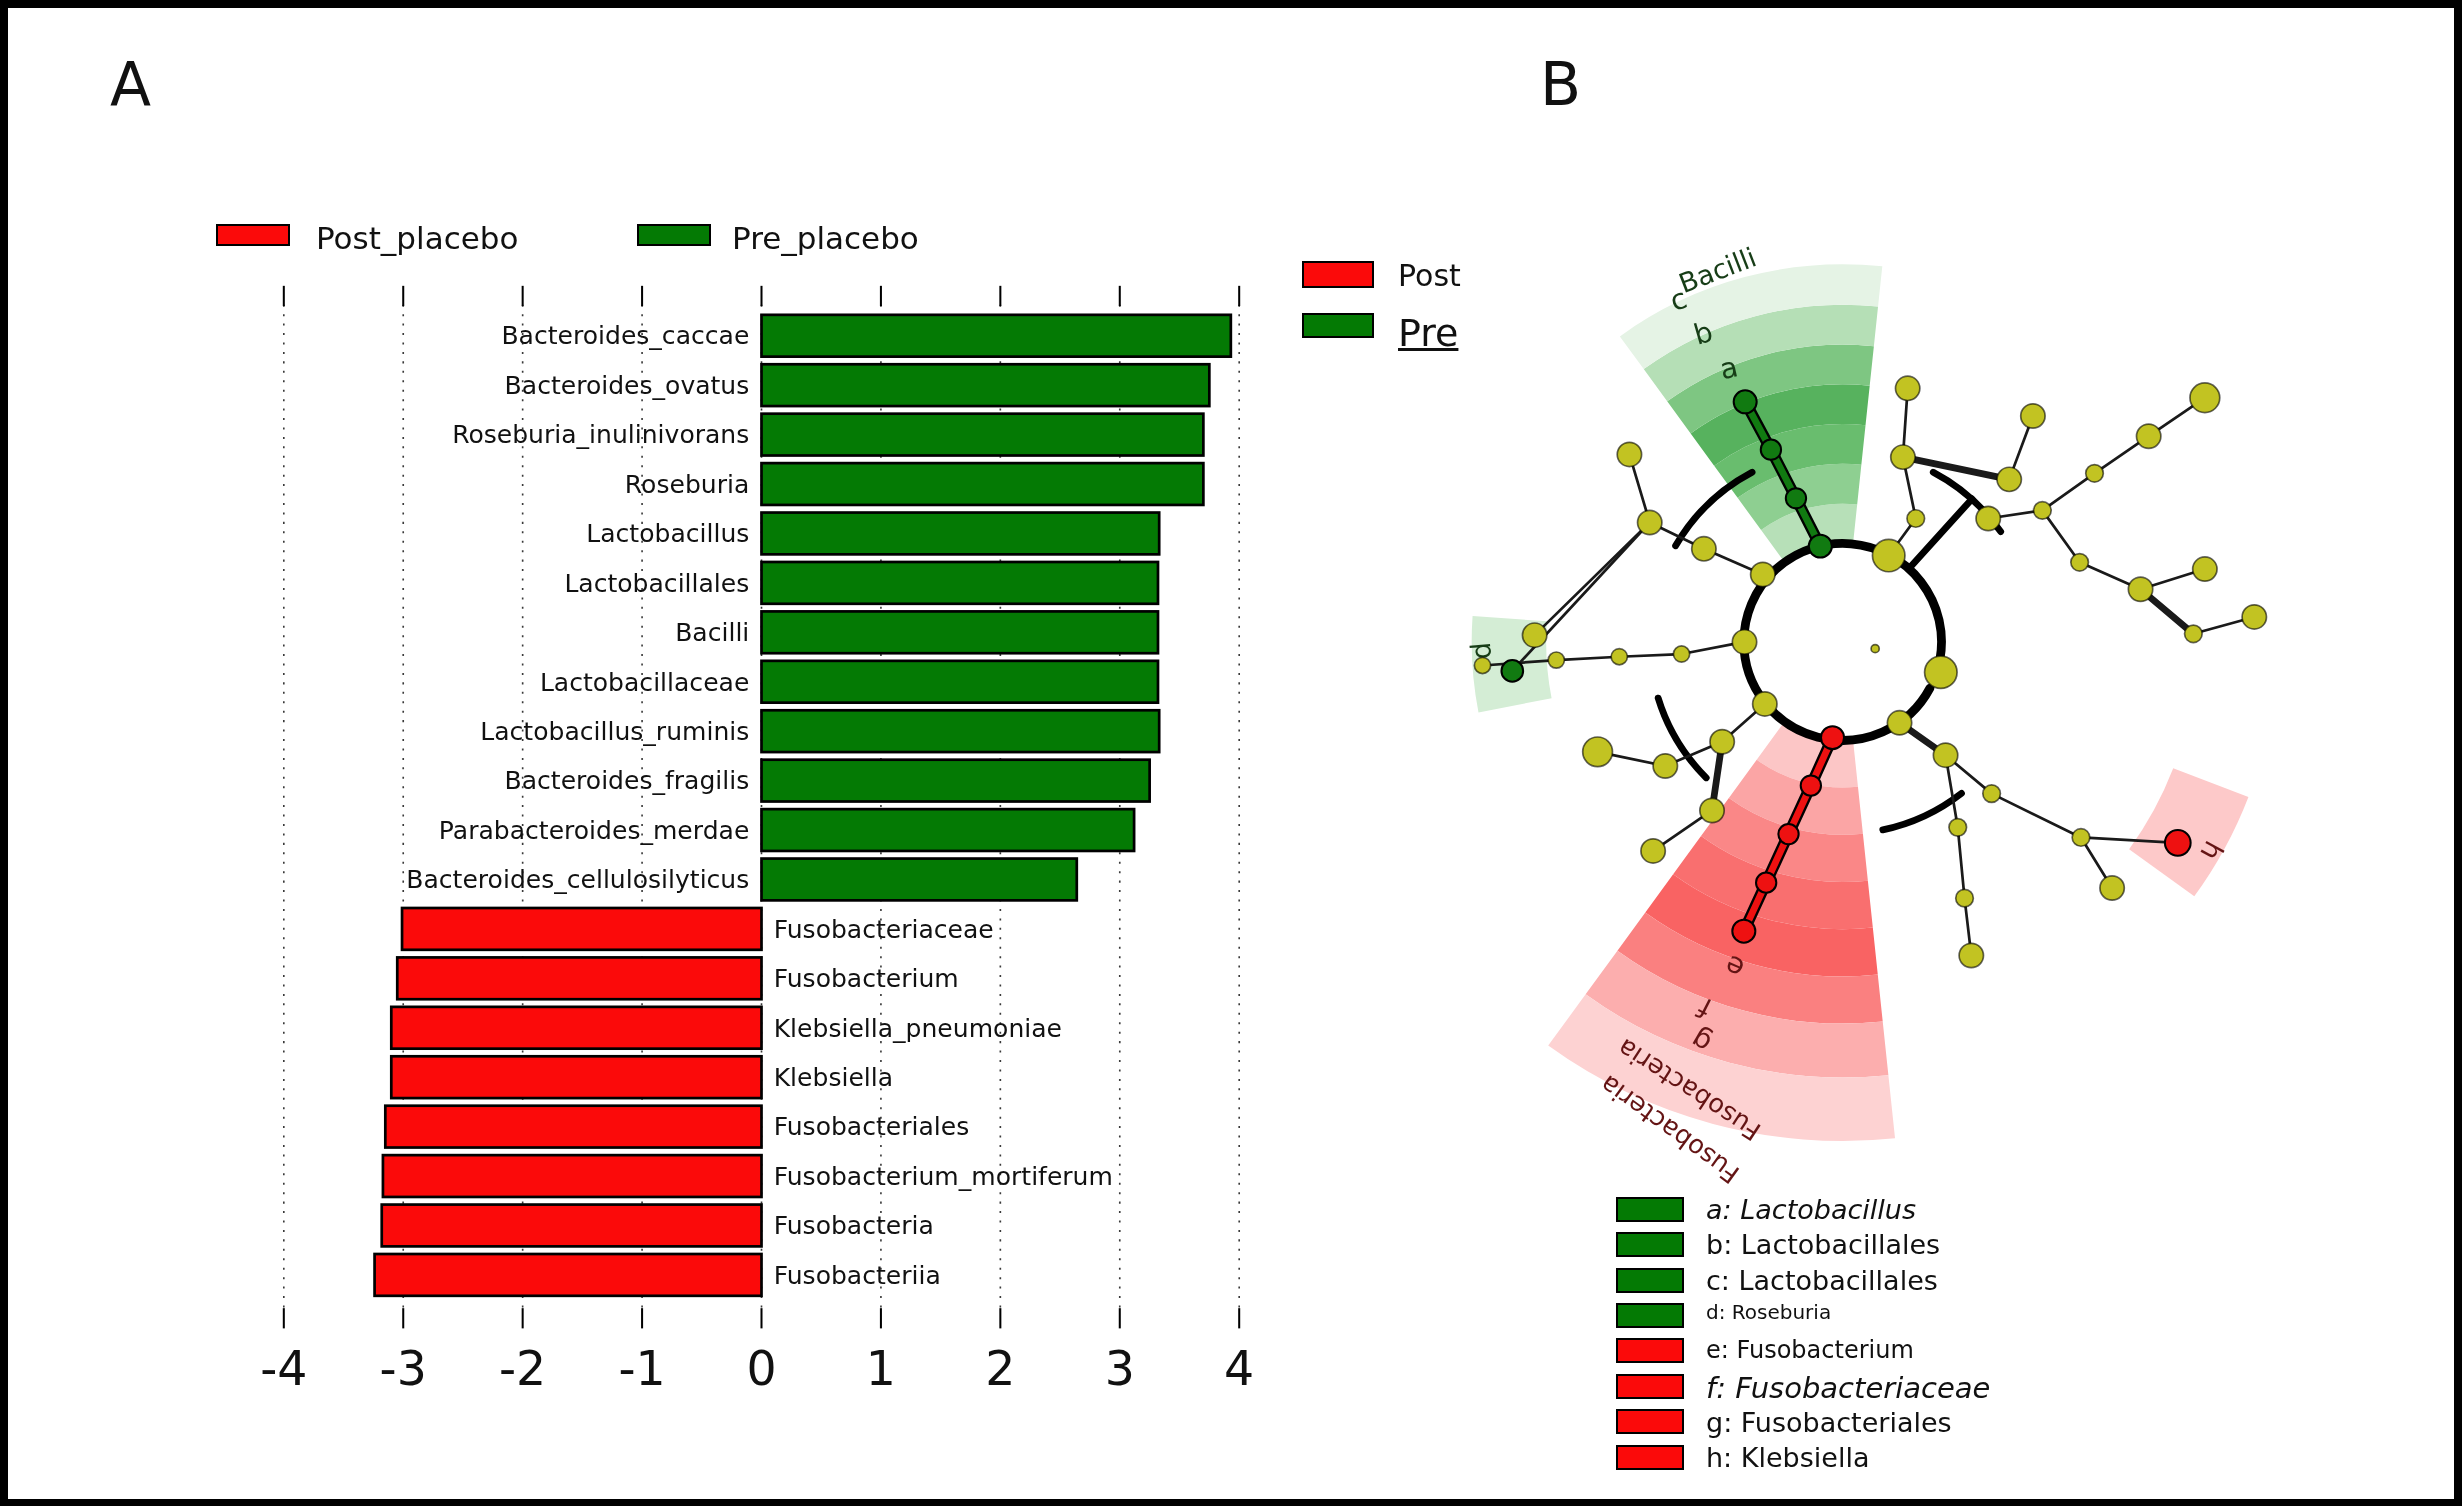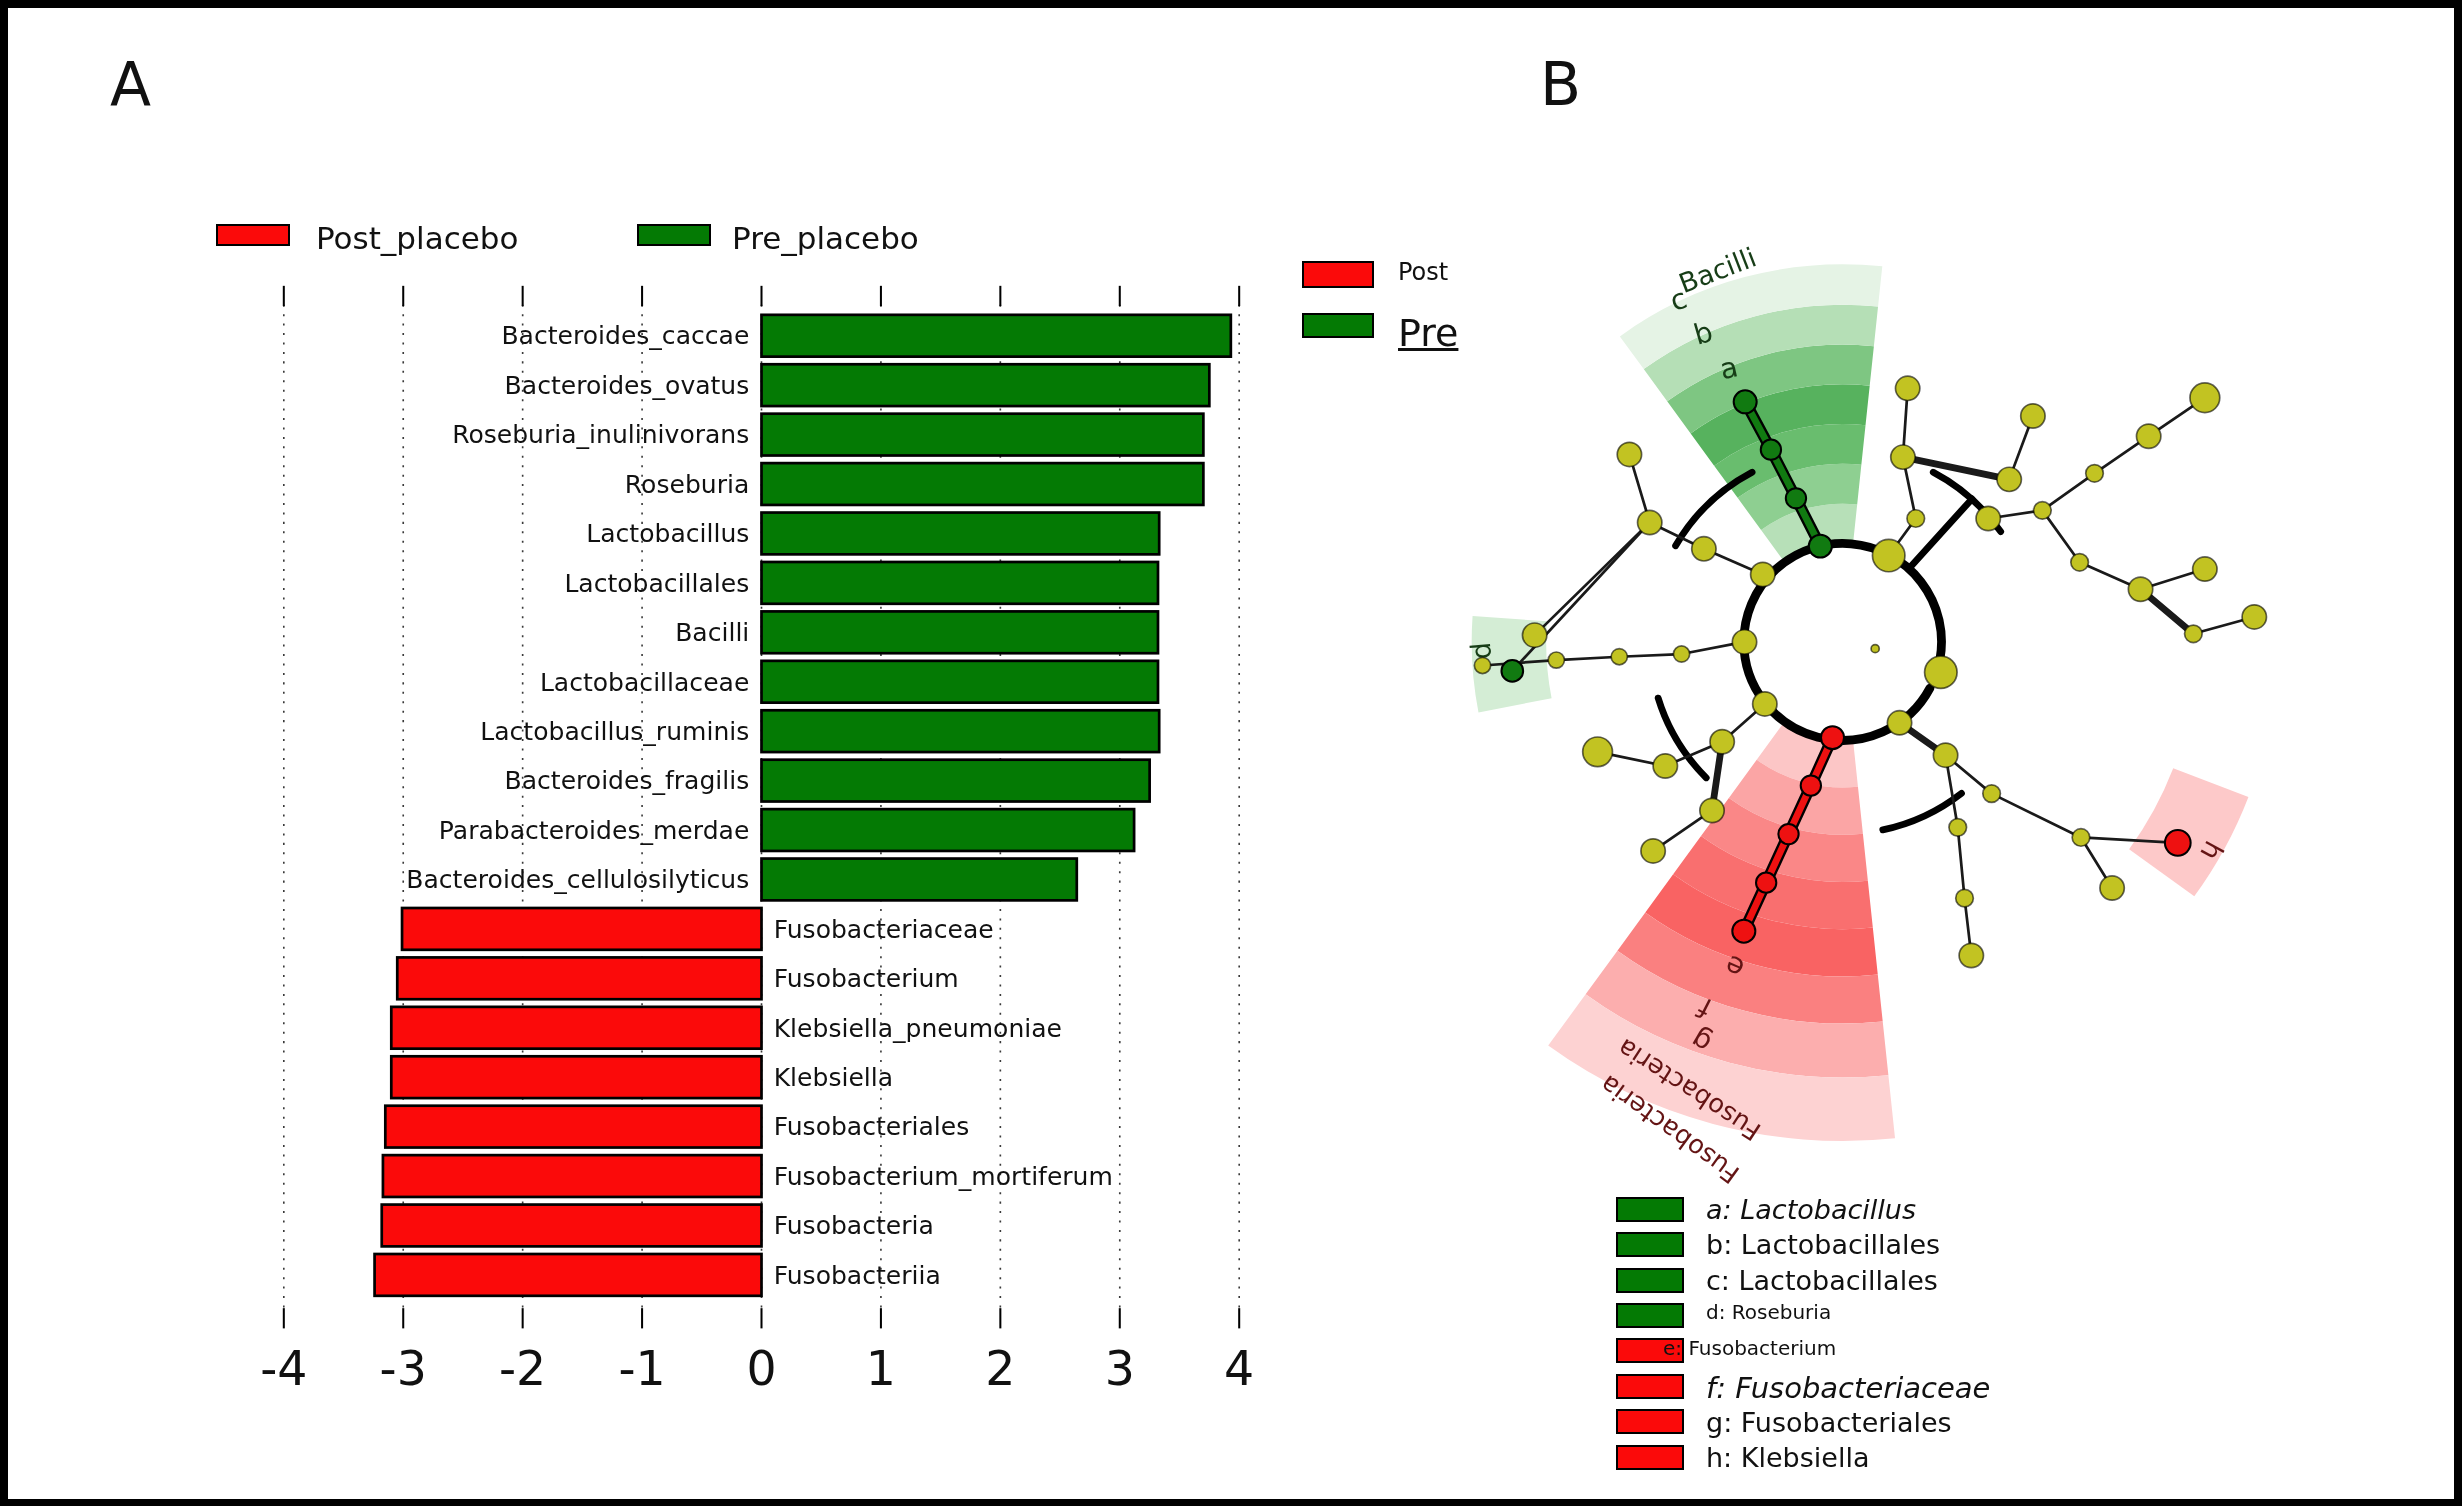--- a/index.html
+++ b/index.html
@@ -147,35 +147,35 @@
         <g>
           <rect x="541.4639999999999" y="1847.7" width="571.5360000000001" height="62" fill="#fb0a0a" stroke="#000" stroke-width="4"></rect>
           <text x="1131" y="1891.7" text-anchor="start" font-size="37" fill="#111">Fusobacteriia</text>
         </g>
       </g>
     </svg>
 
 
   <div id="legendBtop">
       <div class="swatch abs" style="left: 1294px; top: 240px; width: 72px; height: 26.6px; background: rgb(251, 10, 10);"></div>
-      <div class="legend-label abs" style="left: 1390px; top: 237px; font-size: 24px;">Post</div>
+      <div class="legend-label abs" style="left: 1390px; top: 237px; font-size: 30px;">Post</div>
       <div class="swatch abs" style="left: 1294px; top: 292px; width: 72px; height: 25px; background: rgb(4, 122, 4);"></div>
       <div class="legend-label abs" style="left: 1390px; top: 290px; font-size: 38px; text-decoration: underline;">Pre</div>
     </div>
   <div id="legendBtaxa">
       <div class="swatch abs" style="left: 1608px; top: 1176px; width: 68px; height: 24.5px; background: rgb(4, 122, 4); border-width: 2px;"></div>
       <div class="legend-label abs" style="left: 1698px; top: 1173px; font-size: 27px; font-style: italic;">a: Lactobacillus</div>
       <div class="swatch abs" style="left: 1608px; top: 1211px; width: 68px; height: 24.5px; background: rgb(4, 122, 4); border-width: 2px;"></div>
       <div class="legend-label abs" style="left: 1698px; top: 1208px; font-size: 27px;">b: Lactobacillales</div>
       <div class="swatch abs" style="left: 1608px; top: 1247px; width: 68px; height: 24.5px; background: rgb(4, 122, 4); border-width: 2px;"></div>
       <div class="legend-label abs" style="left: 1698px; top: 1244px; font-size: 27px;">c: Lactobacillales</div>
       <div class="swatch abs" style="left: 1608px; top: 1282px; width: 68px; height: 24.5px; background: rgb(4, 122, 4); border-width: 2px;"></div>
       <div class="legend-label abs" style="left: 1698px; top: 1279px; font-size: 20px;">d: Roseburia</div>
       <div class="swatch abs" style="left: 1608px; top: 1317px; width: 68px; height: 24.5px; background: rgb(251, 10, 10); border-width: 2px;"></div>
-      <div class="legend-label abs" style="left: 1655px; top: 1315px; font-size: 20px;">e: Fusobacterium</div>
+      <div class="legend-label abs" style="left: 1698px; top: 1315px; font-size: 24px;">e: Fusobacterium</div>
       <div class="swatch abs" style="left: 1608px; top: 1353px; width: 68px; height: 24.5px; background: rgb(251, 10, 10); border-width: 2px;"></div>
       <div class="legend-label abs" style="left: 1698px; top: 1350px; font-size: 29px; font-style: italic;">f: Fusobacteriaceae</div>
       <div class="swatch abs" style="left: 1608px; top: 1388px; width: 68px; height: 24.5px; background: rgb(251, 10, 10); border-width: 2px;"></div>
       <div class="legend-label abs" style="left: 1698px; top: 1386px; font-size: 27px;">g: Fusobacteriales</div>
       <div class="swatch abs" style="left: 1608px; top: 1424px; width: 68px; height: 24.5px; background: rgb(251, 10, 10); border-width: 2px;"></div>
       <div class="legend-label abs" style="left: 1698px; top: 1421px; font-size: 27px;">h: Klebsiella</div>
     </div>
 
   <svg id="cladsvg" width="2446" height="1491" viewBox="0 0 3613 2211" preserveAspectRatio="none">
       <g>

